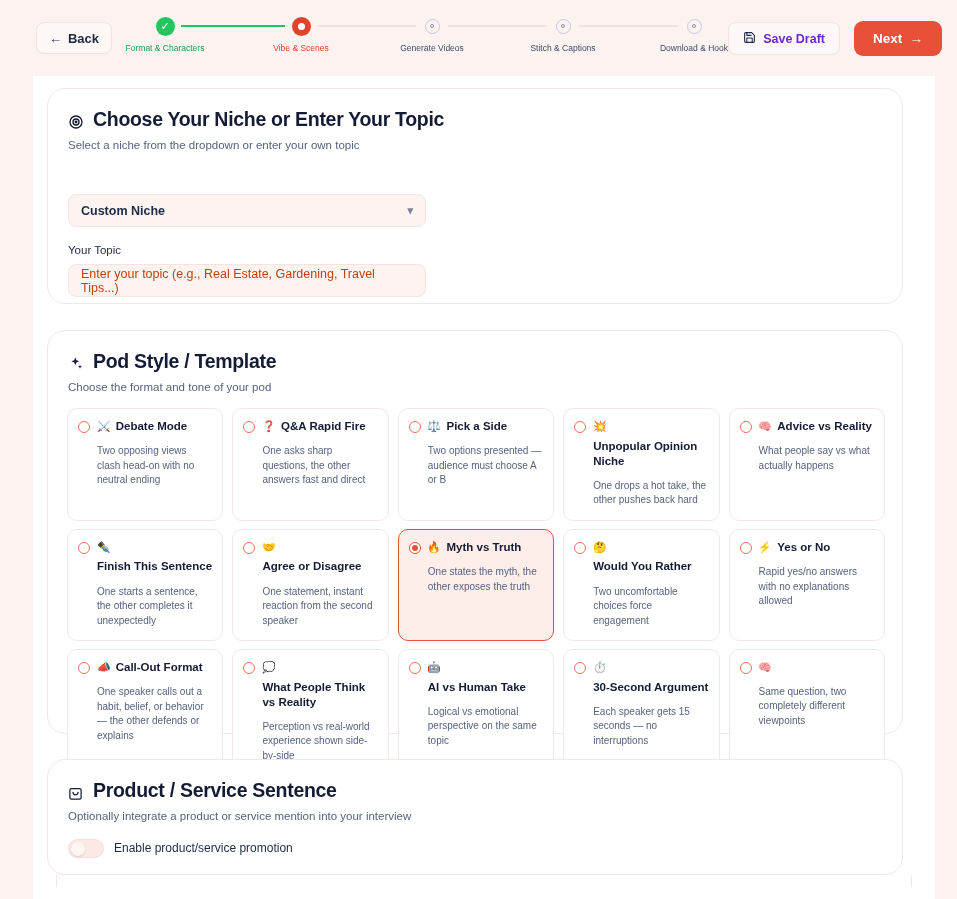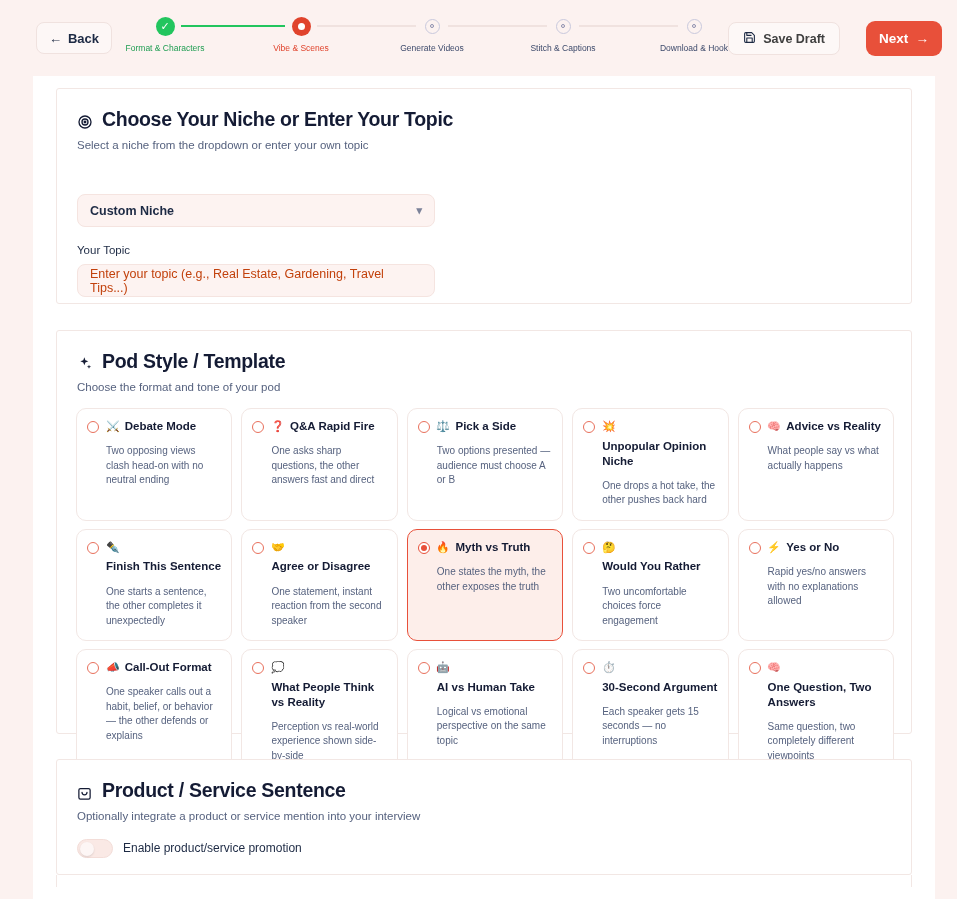--- a/index.html
+++ b/index.html
@@ -51,43 +51,43 @@
   .step-label.todo { color: #3d4a6b; font-weight: normal; }
   .connector { position: absolute; top: 11px; height: 2px; }
   .connector.done { background: #22c55e; }
   .connector.todo { background: #f0e2df; }
 
   .save-draft {
     position: absolute; right: 117px; top: 22px;
     height: 33px; padding: 0 14px;
     background: #fdf8f7; border: 1px solid #f0e2df; border-radius: 8px;
     display: flex; align-items: center; gap: 7px;
-    font-size: 12.5px; font-weight: bold; color: #404040; cursor: pointer;
+    font-size: 12.5px; font-weight: bold; color: #6d28d9; cursor: pointer;
   }
   .next-btn {
     position: absolute; right: 15px; top: 21px;
-    width: 76px; height: 35px;
+    width: 88px; height: 35px;
     background: #e8503a; border-radius: 9px;
     display: flex; align-items: center; justify-content: center; gap: 7px;
     font-size: 13.5px; font-weight: bold; color: #fff; cursor: pointer;
   }
 
   
   .content {
     position: absolute; left: 33px; top: 76px;
     width: 902px; height: 823px;
     background: #ffffff;
     overflow: hidden;
   }
   .panel {
-    position: absolute; left: 23px;
+    position: absolute; left: 14px;
     width: 856px;
     background: #fff;
     border: 1px solid #f2e7e4;
-    border-radius: 3px;
+    border-radius: 18px;
   }
   #panel-niche { top: 12px; height: 216px; }
   #panel-style { top: 254px; height: 404px; }
   #panel-promo { top: 683px; height: 116px; }
 
   .panel-title {
     position: absolute; left: 20px; top: 19px;
     display: flex; align-items: center; gap: 9px;
     font-size: 19.5px; font-weight: bold; color: #141b34; letter-spacing: -0.3px;
   }
@@ -426,21 +426,20 @@
               <span>30-Second Argument</span>
             </span>
           </div>
           <div class="tcard-desc">Each speaker gets 15 seconds — no interruptions</div>
         </div>
         <div class="tcard">
           <div class="tcard-head">
             <span class="radio"></span>
             <span class="tcard-title">
               <span class="emo">🧠</span>
-              <span>One Question, Two Answers</span>
             </span>
           </div>
           <div class="tcard-desc">Same question, two completely different viewpoints</div>
         </div>
       </div>
   </section>
 
   <section class="panel" id="panel-promo">
     <div class="panel-title">
       <span class="tiny-icon">

